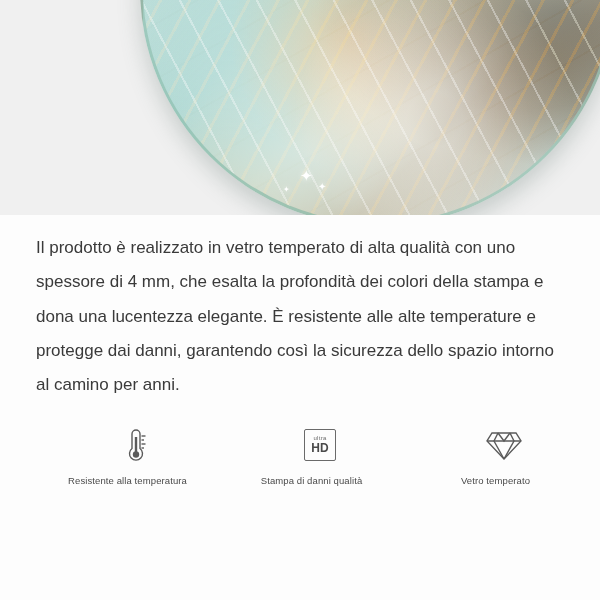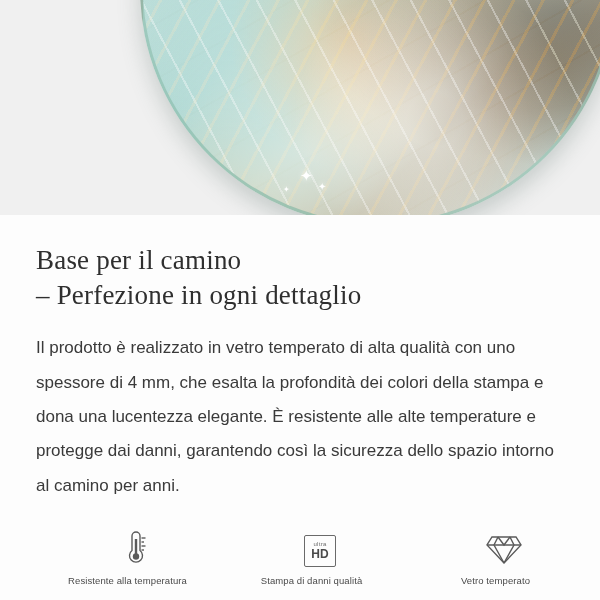--- a/index.html
+++ b/index.html
@@ -117,21 +117,21 @@
   }
   .feature {
     display: flex;
     flex-direction: column;
     align-items: center;
     text-align: center;
   }
   .feature-icon {
     height: 44px;
     display: flex;
-    align-items: flex-end;
+    align-items: center;
     justify-content: center;
     color: #5a5a5a;
     margin-left: 40px;
   }
   .feature-label {
     margin-top: 8px;
     font-size: 9.5px;
     color: #4a4a4a;
     letter-spacing: 0.1px;
     padding-left: 23px;
@@ -161,24 +161,20 @@
     <div class="glass-disc">
       <div class="marble-soft"></div>
       <div class="marble-veins"></div>
     </div>
     <span class="sparkle s1">✦</span>
     <span class="sparkle s2">✦</span>
     <span class="sparkle s3">✦</span>
   </div>
 
   <div class="content">
-    <h1 class="headline">
-      <span>Base per il camino</span>
-      <span class="line2">– Perfezione in ogni dettaglio</span>
-    </h1>
     <p class="body-copy">Il prodotto è realizzato in vetro temperato di alta qualità con uno spessore di 4 mm, che esalta la profondità dei colori della stampa e dona una lucentezza elegante. È resistente alle alte temperature e protegge dai danni, garantendo così la sicurezza dello spazio intorno al camino per anni.</p>
   </div>
 
   <div class="features">
 
     <div class="feature">
       <div class="feature-icon">
         <svg width="34" height="40" viewBox="0 0 34 40" fill="none" stroke="#5a5a5a" stroke-width="1.4">
           <path d="M17 5 a4 4 0 0 1 4 4 v14.5 a6.5 6.5 0 1 1 -8 0 V9 a4 4 0 0 1 4 -4 z"></path>
           <circle cx="17" cy="29.5" r="3.2" fill="#5a5a5a" stroke="none"></circle>

